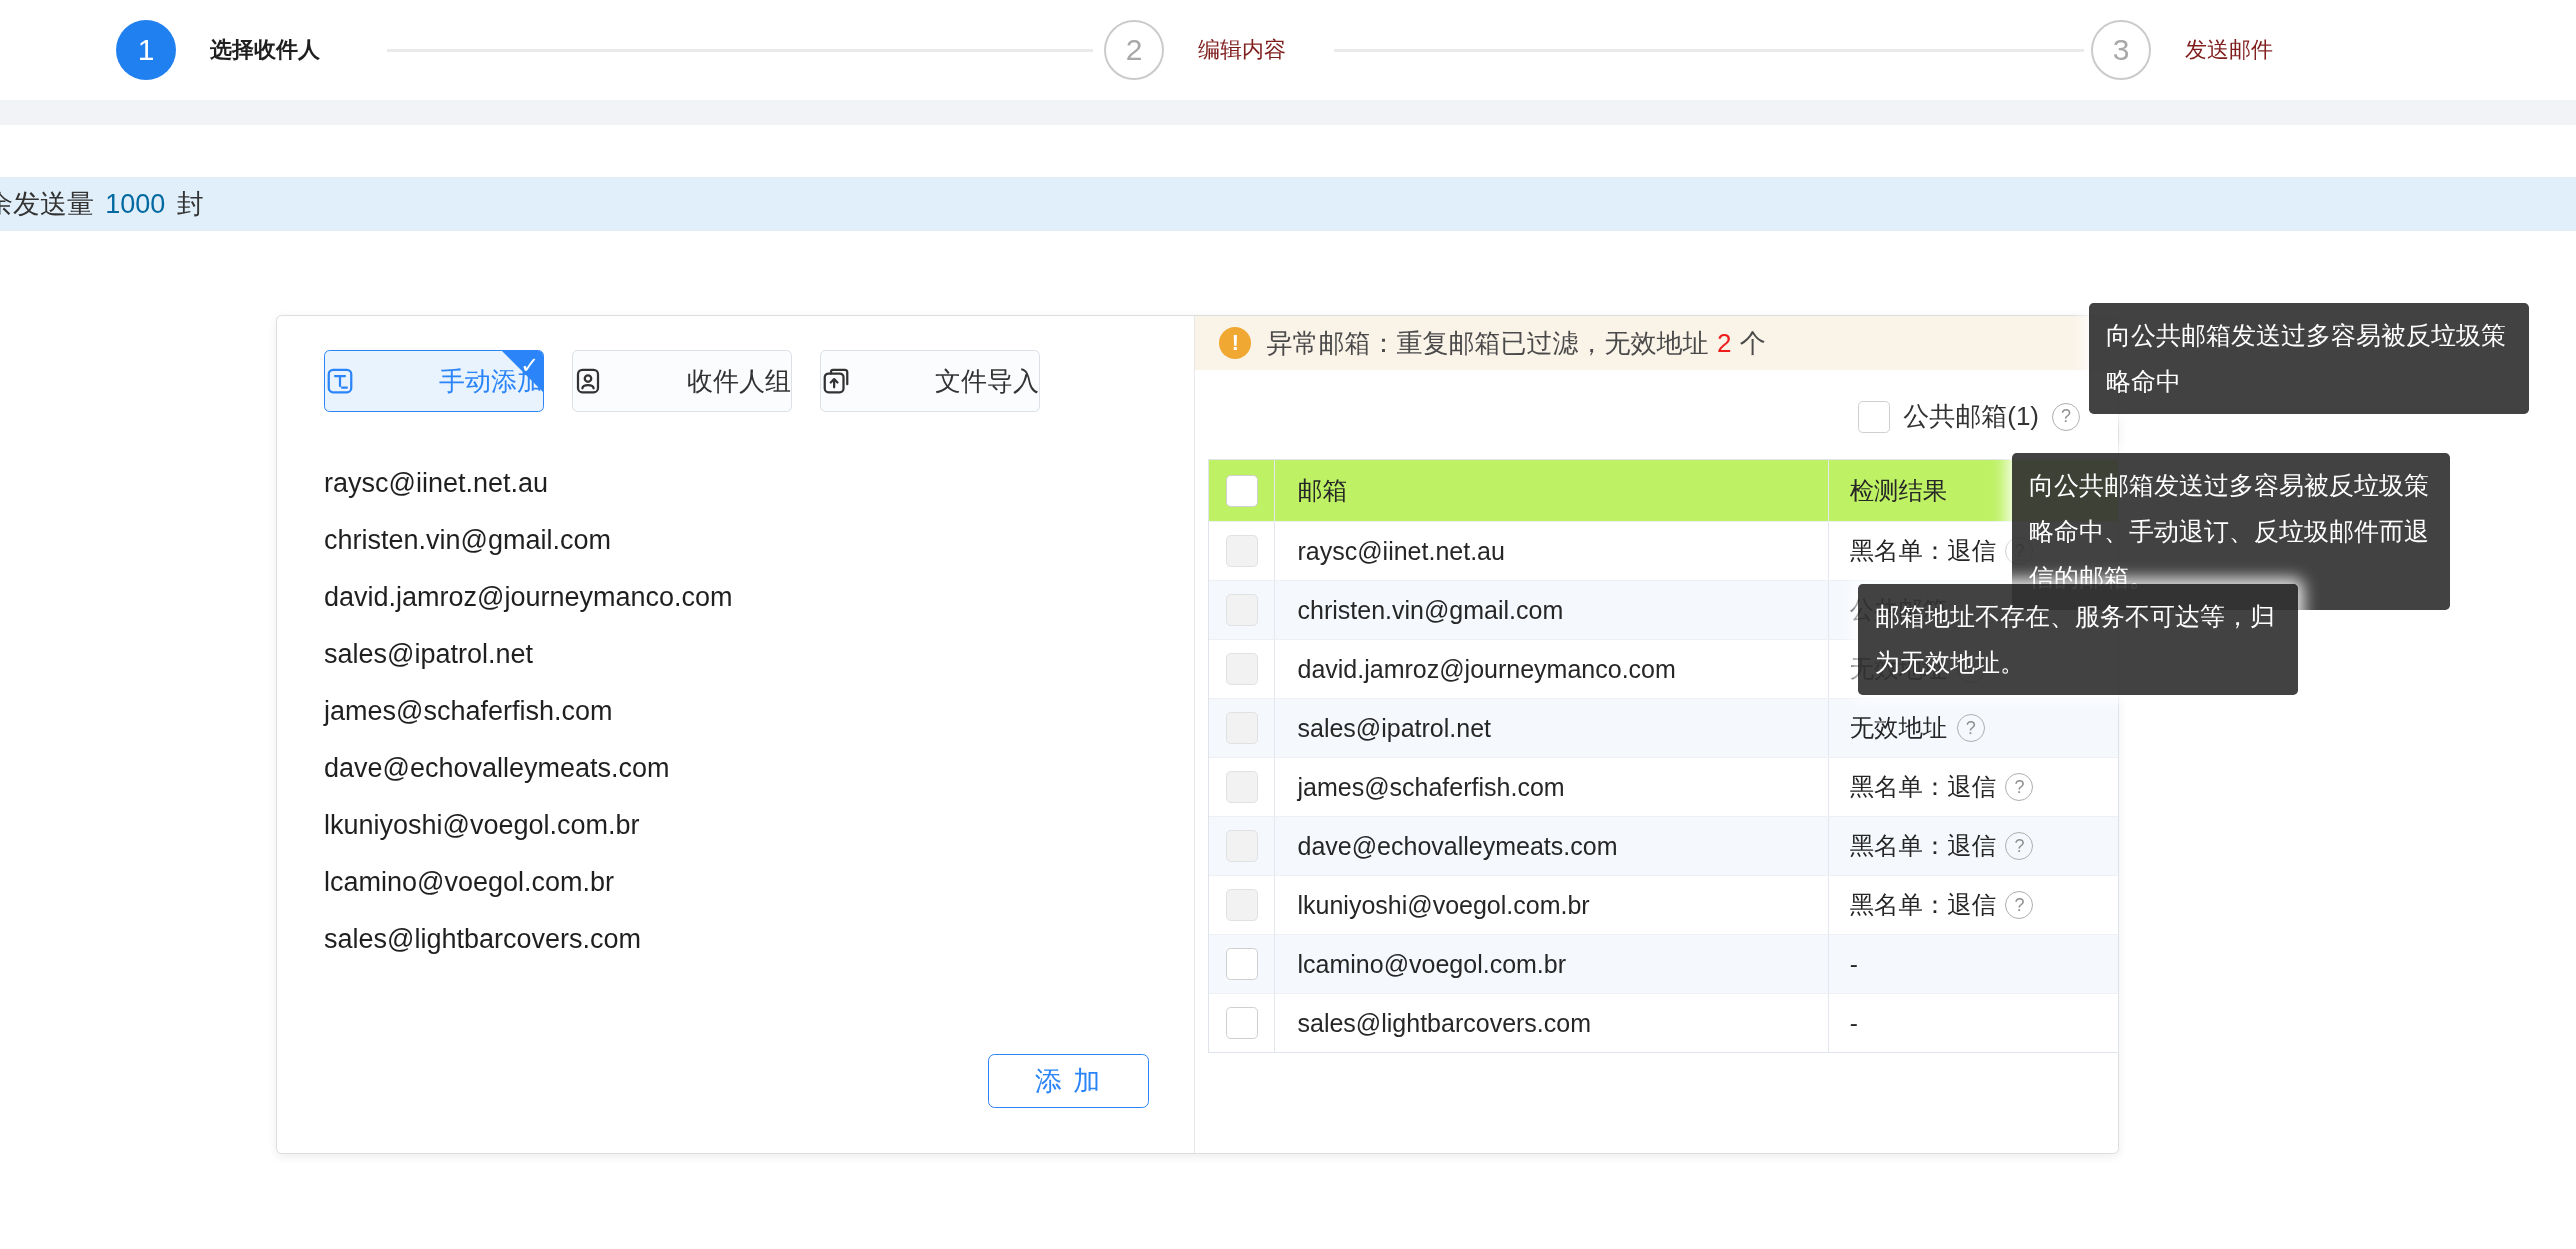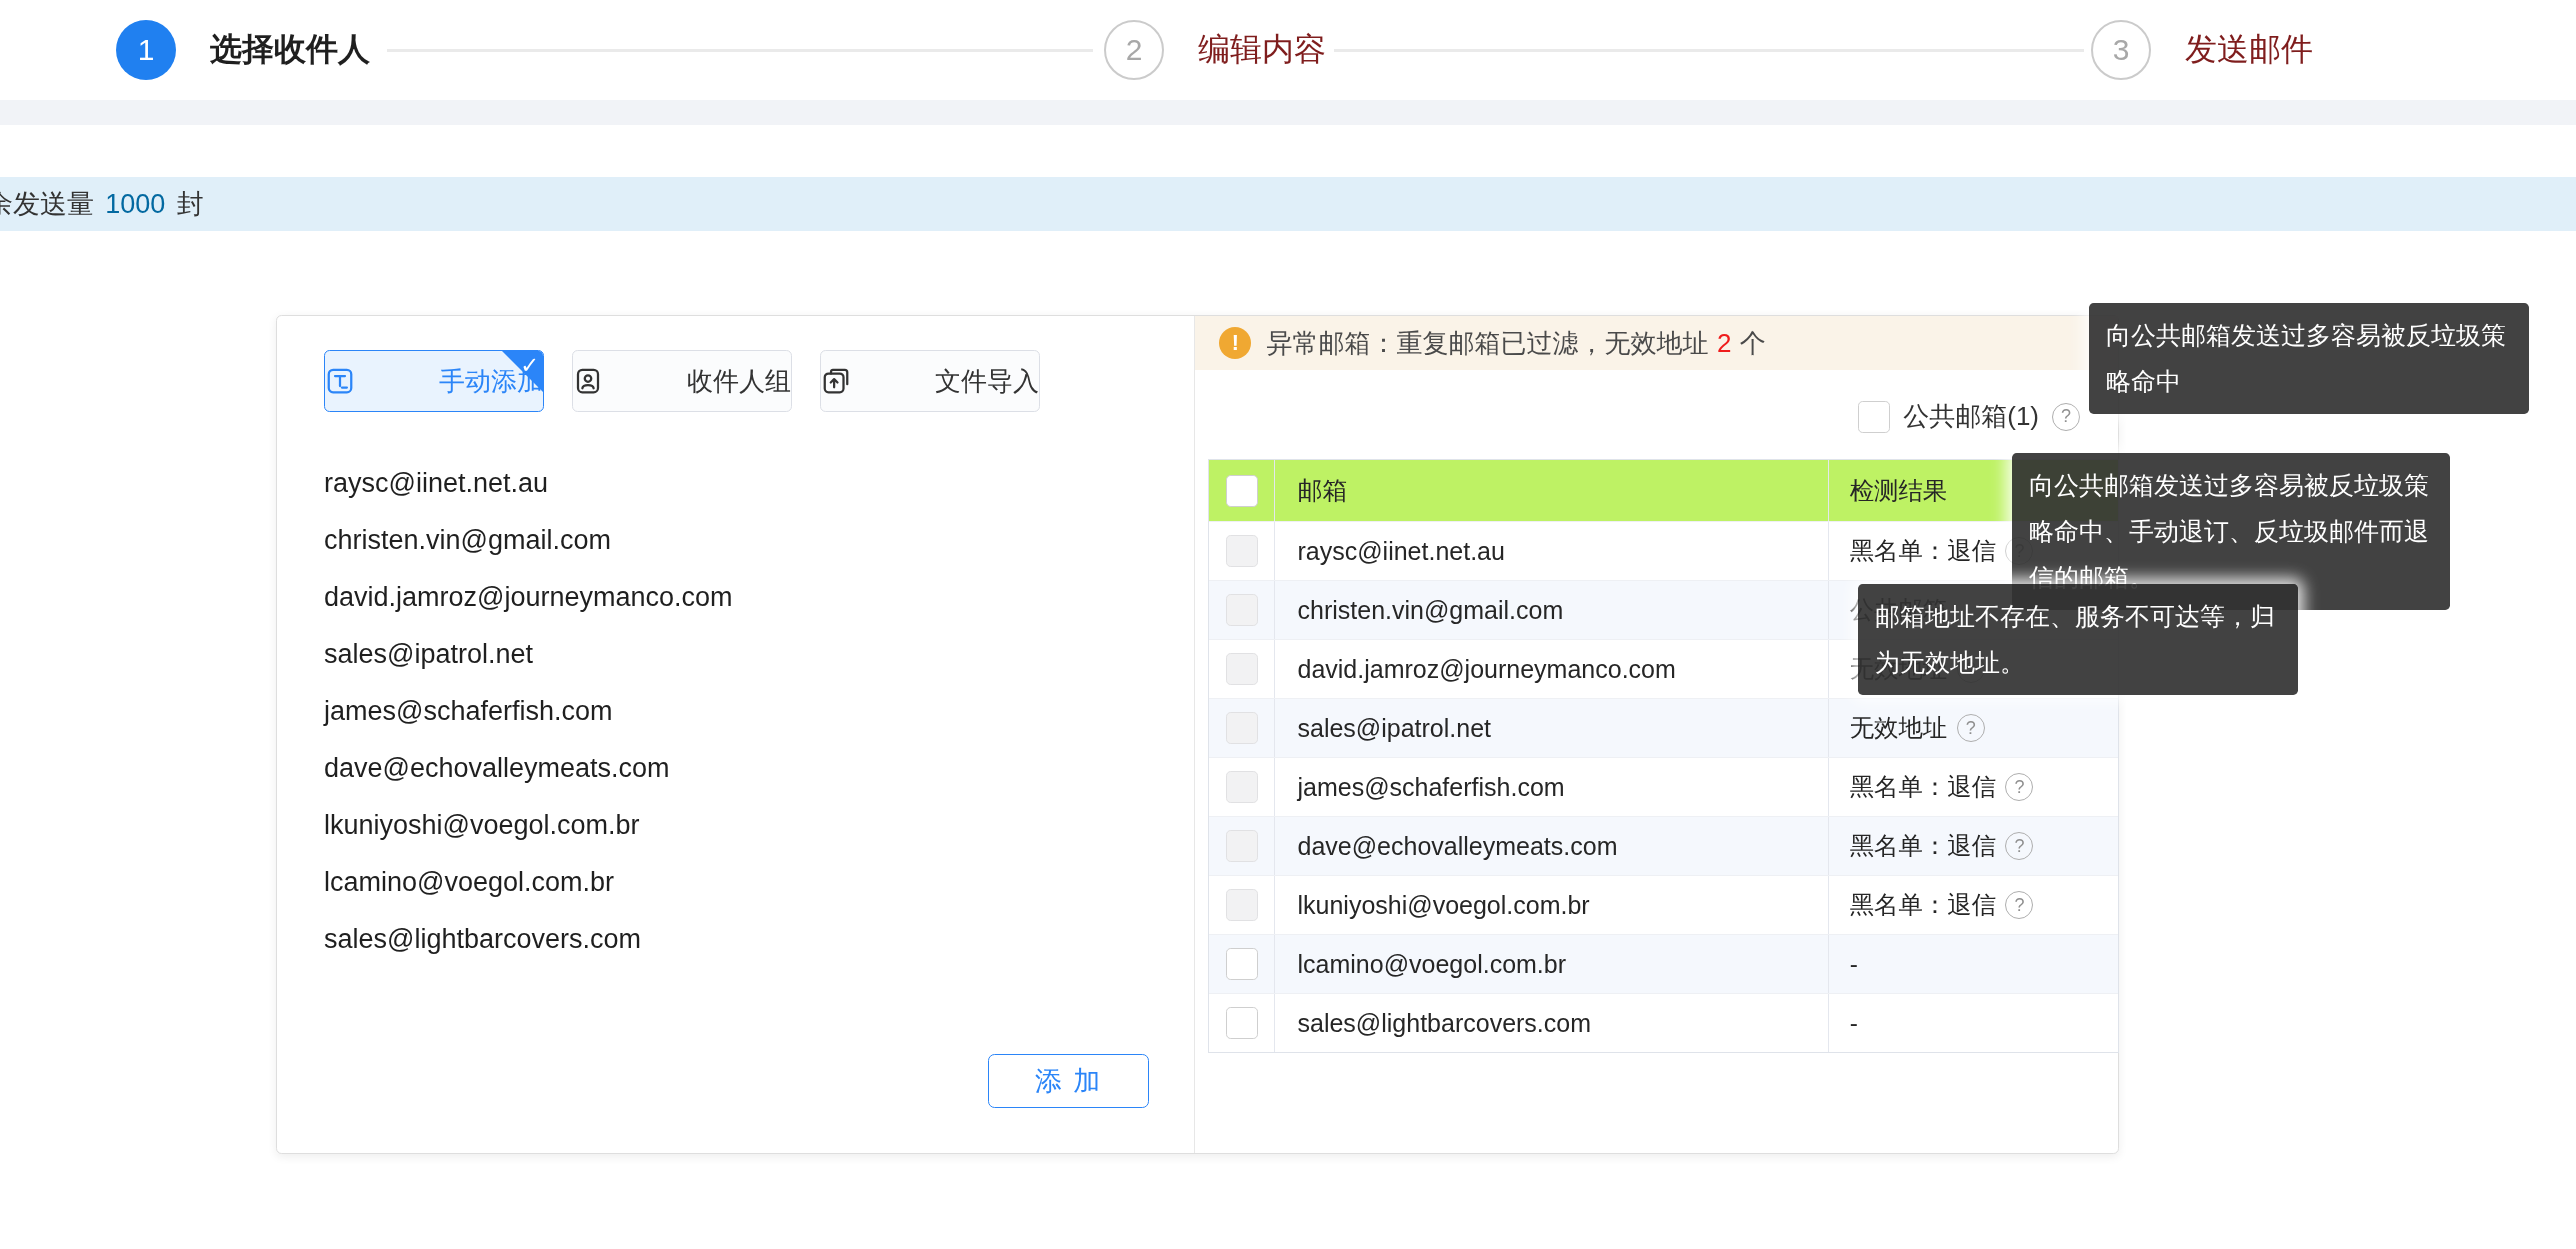--- a/index.html
+++ b/index.html
@@ -6,21 +6,21 @@
   .canvas{position:relative;width:2576px;height:1249px;background:#fff;
     font-family:"Liberation Sans","DejaVu Sans",sans-serif;color:#333;}
 
   
   .stepper{position:absolute;left:0;top:0;width:100%;height:100px;background:#fff;}
   .step{position:absolute;top:0;height:100px;display:flex;align-items:center;gap:34px;}
   .step-circle{width:60px;height:60px;border-radius:50%;display:flex;align-items:center;
     justify-content:center;font-size:30px;box-sizing:border-box;flex:none;}
   .step.active .step-circle{background:#2080f0;color:#fff;}
   .step.inactive .step-circle{border:2.8px solid #cbcbcb;color:#a8a8a8;background:#fff;}
-  .step-label{font-size:32px;white-space:nowrap;}
+  .step-label{font-size:22px;white-space:nowrap;}
   .step.active .step-label{color:#1f1f1f;font-weight:bold;}
   .step.inactive .step-label{color:#7f1d1d;}
   .connector{position:absolute;top:49px;height:2.8px;background:#eaeaea;}
   #step1{left:116px;} #conn1{left:387px;width:706px;}
   #step2{left:1104px;} #conn2{left:1334px;width:750px;}
   #step3{left:2091px;}
 
   .gray-strip{position:absolute;top:100px;left:0;width:100%;height:25px;background:#f1f3f7;}
 
   

